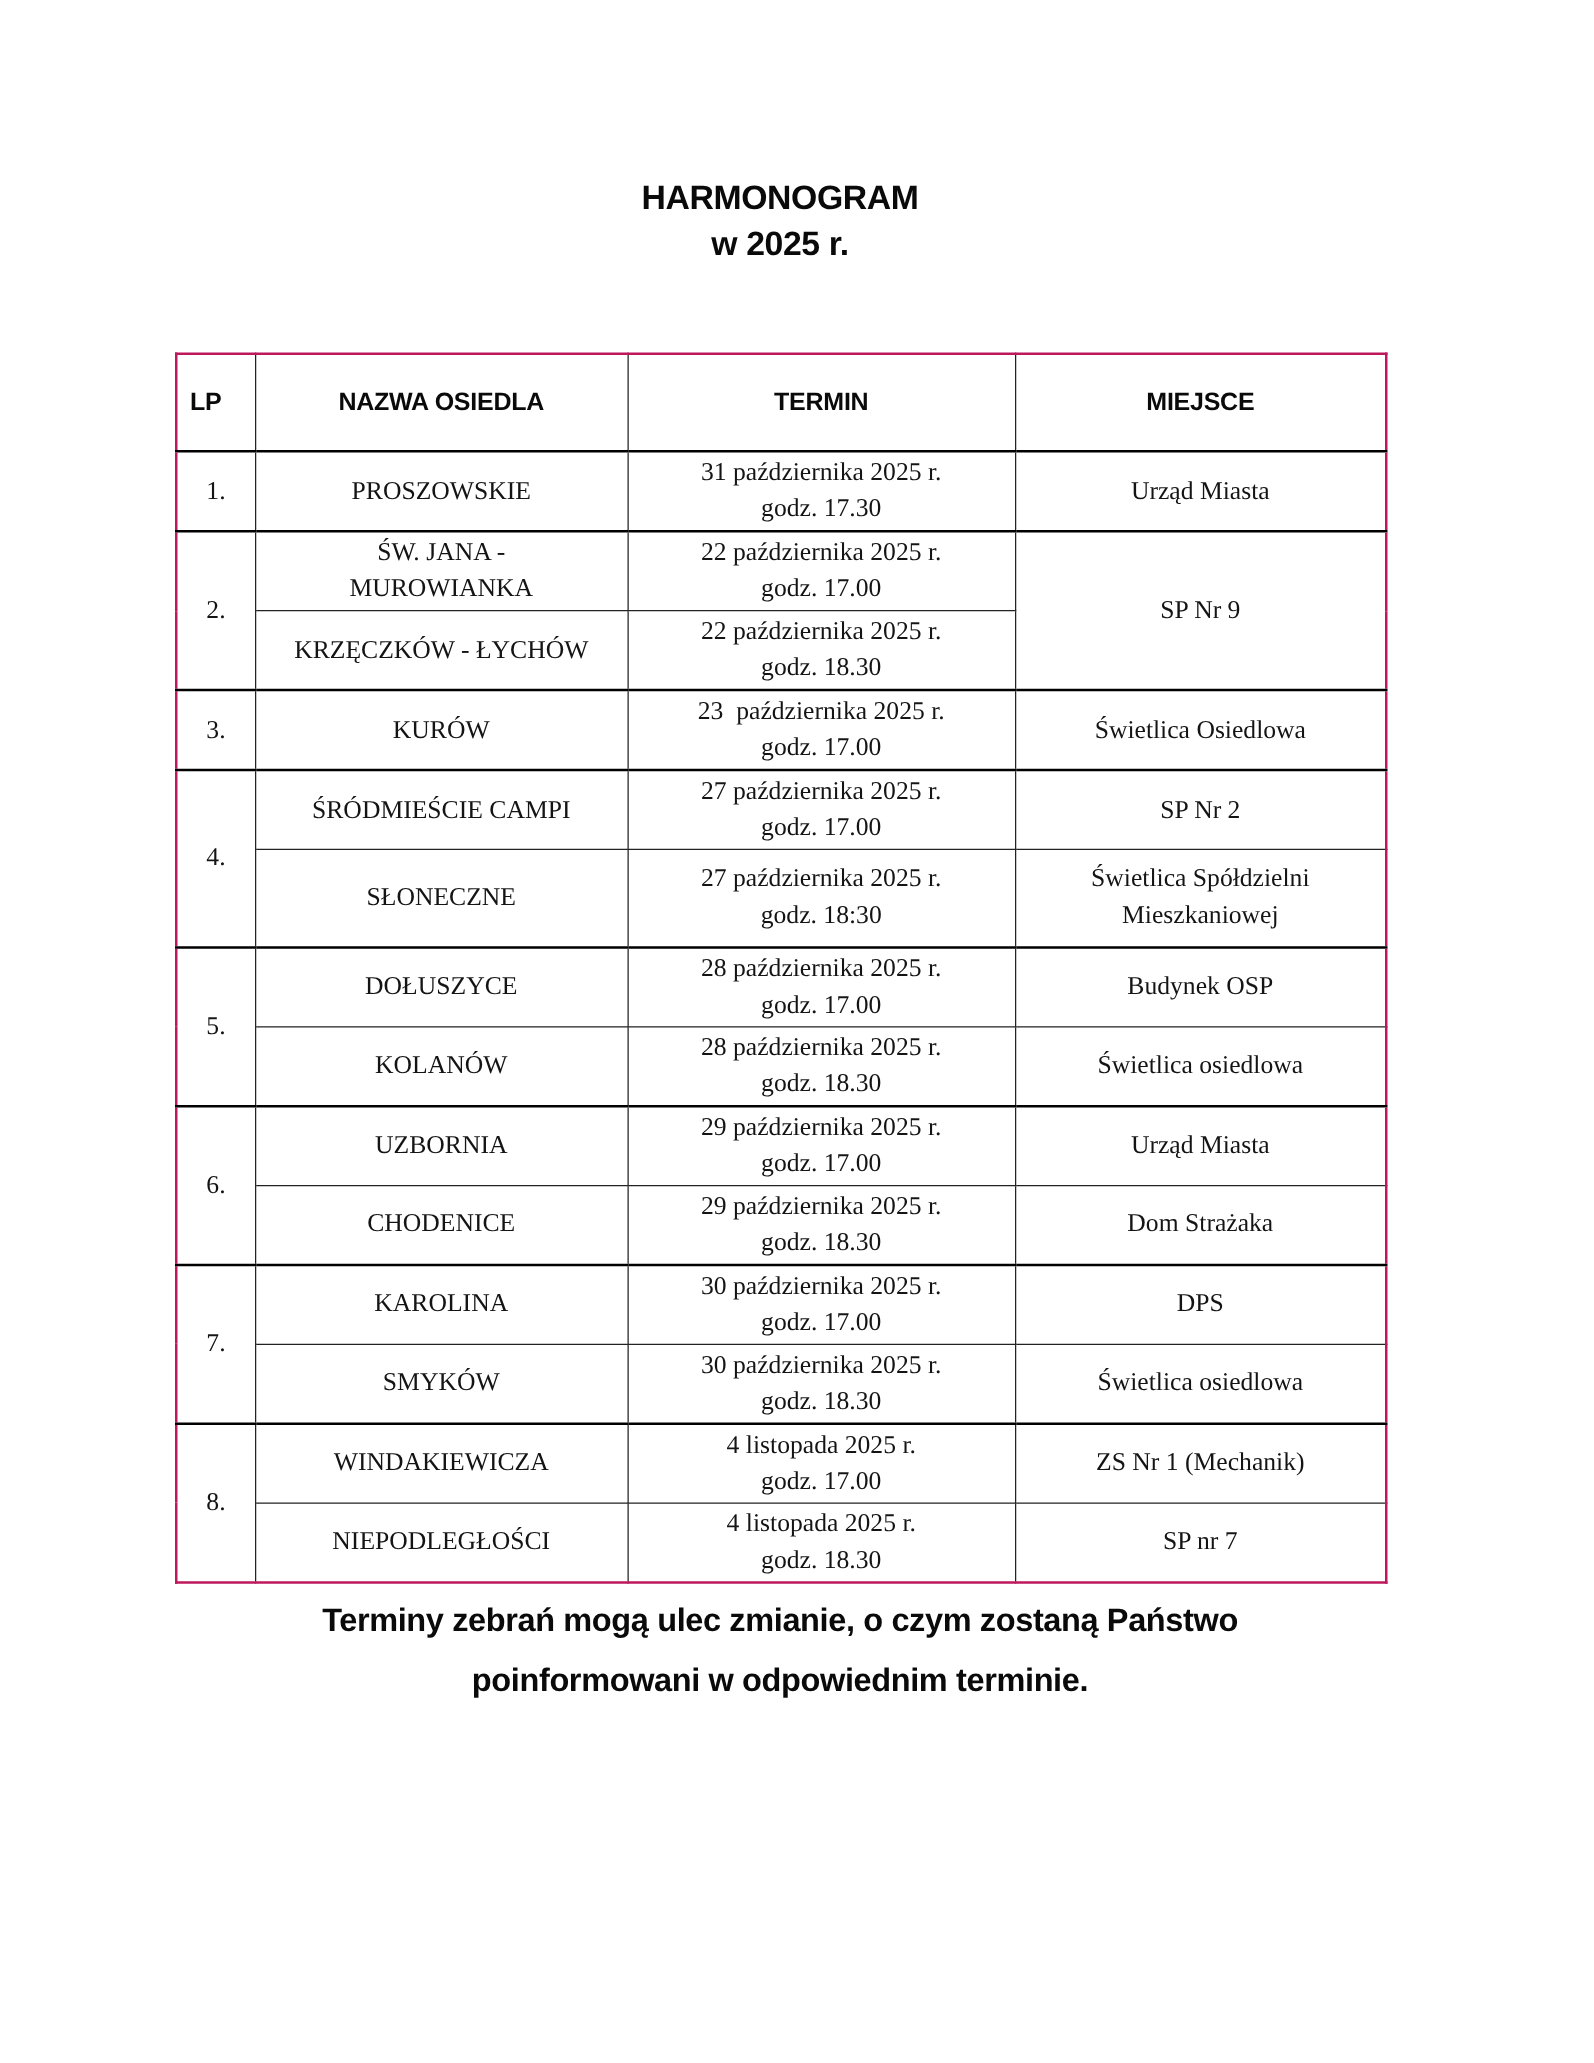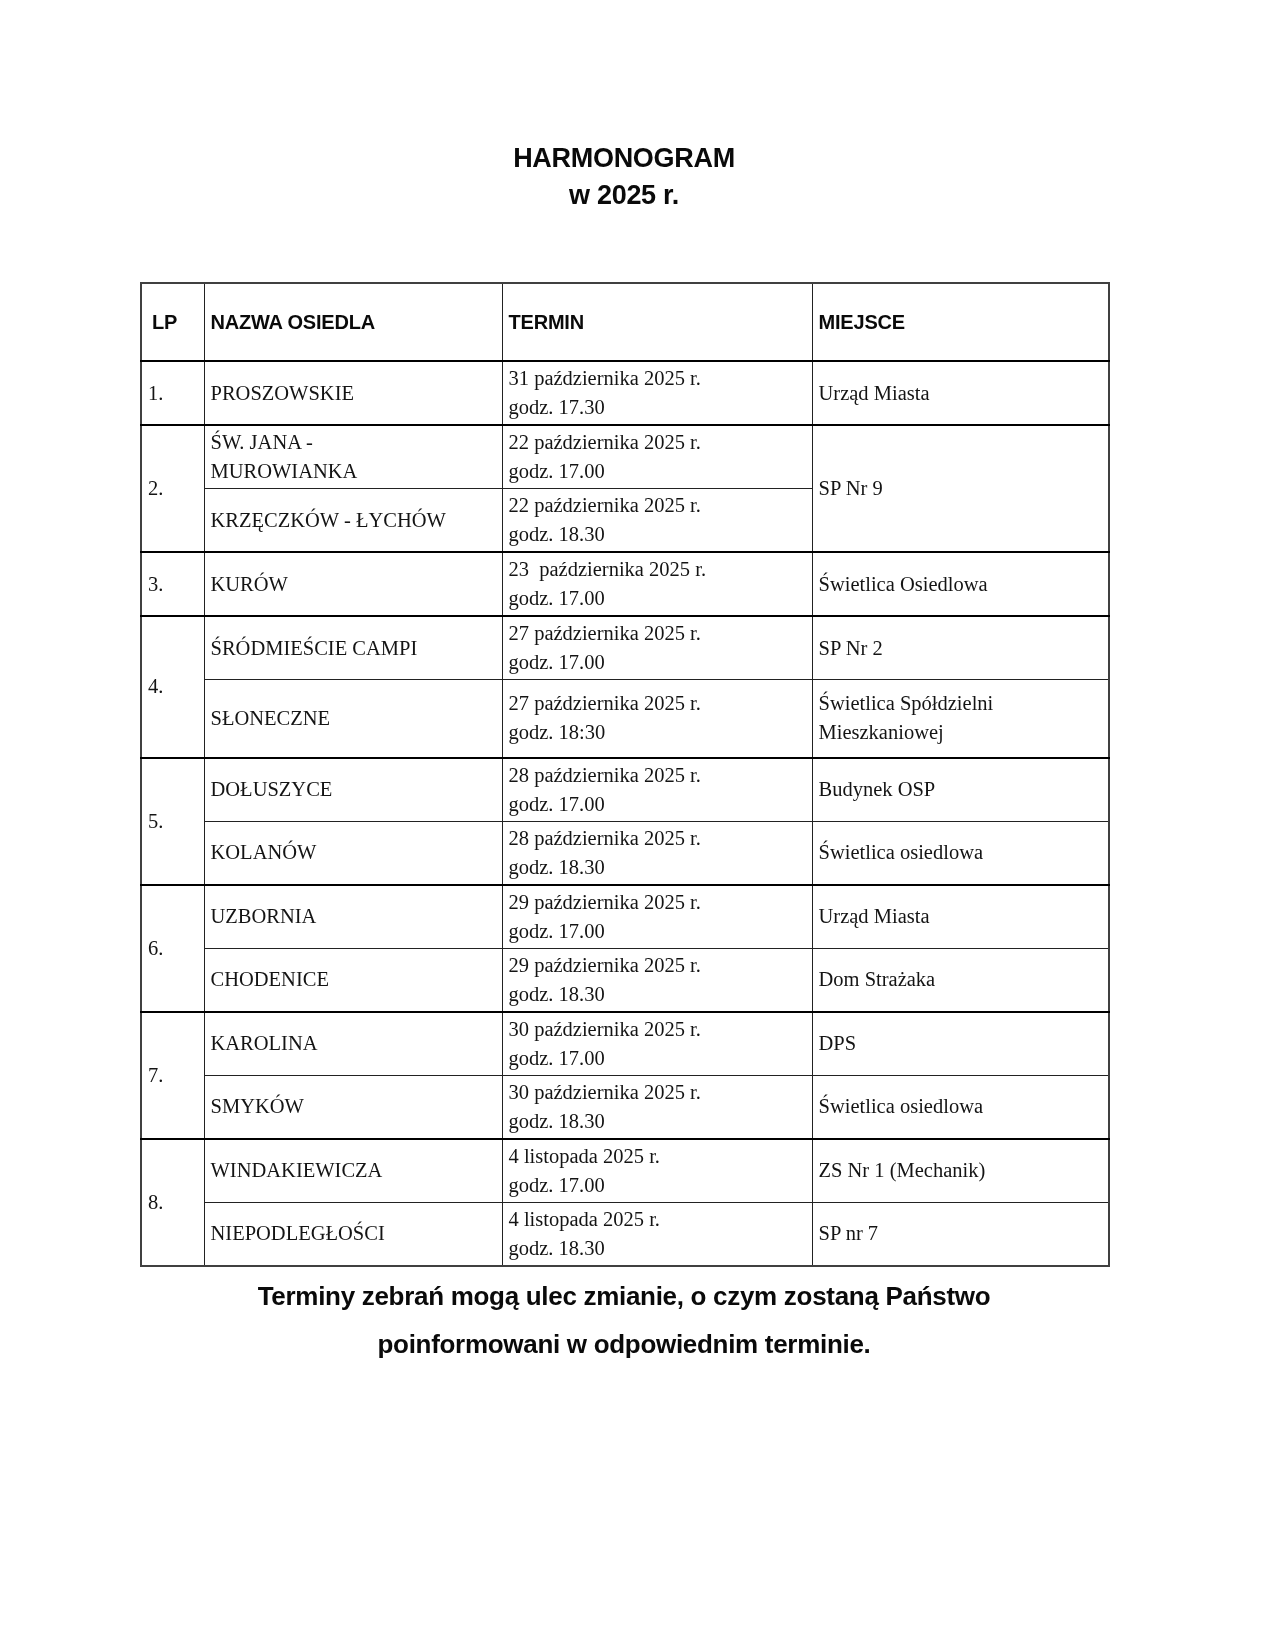--- a/index.html
+++ b/index.html
@@ -29,29 +29,29 @@
     letter-spacing: -0.3px;
     color: #0a0a0a;
   }
   table.schedule {
     position: absolute;
     top: 282px;
     left: 140px;
     width: 968px;
     border-collapse: collapse;
     table-layout: fixed;
-    border: 2px solid #404040;
+    border: 2px solid #be185d;
   }
   col.c-lp   { width: 63px;  }
   col.c-name { width: 298px; }
   col.c-date { width: 310px; }
   col.c-place{ width: 297px; }
   .schedule th, .schedule td {
     border: 1px solid #222222;
-    text-align: left;
+    text-align: center;
     vertical-align: middle;
     padding: 2px 6px;
     white-space: pre-wrap;
     overflow: hidden;
   }
   .schedule thead tr { height: 78px; }
   .schedule tbody tr { height: 60px; }
   .schedule tbody tr.tall { height: 78px; padding-left: 33px; }
   .schedule th {
     font-family: "Liberation Sans", sans-serif;

